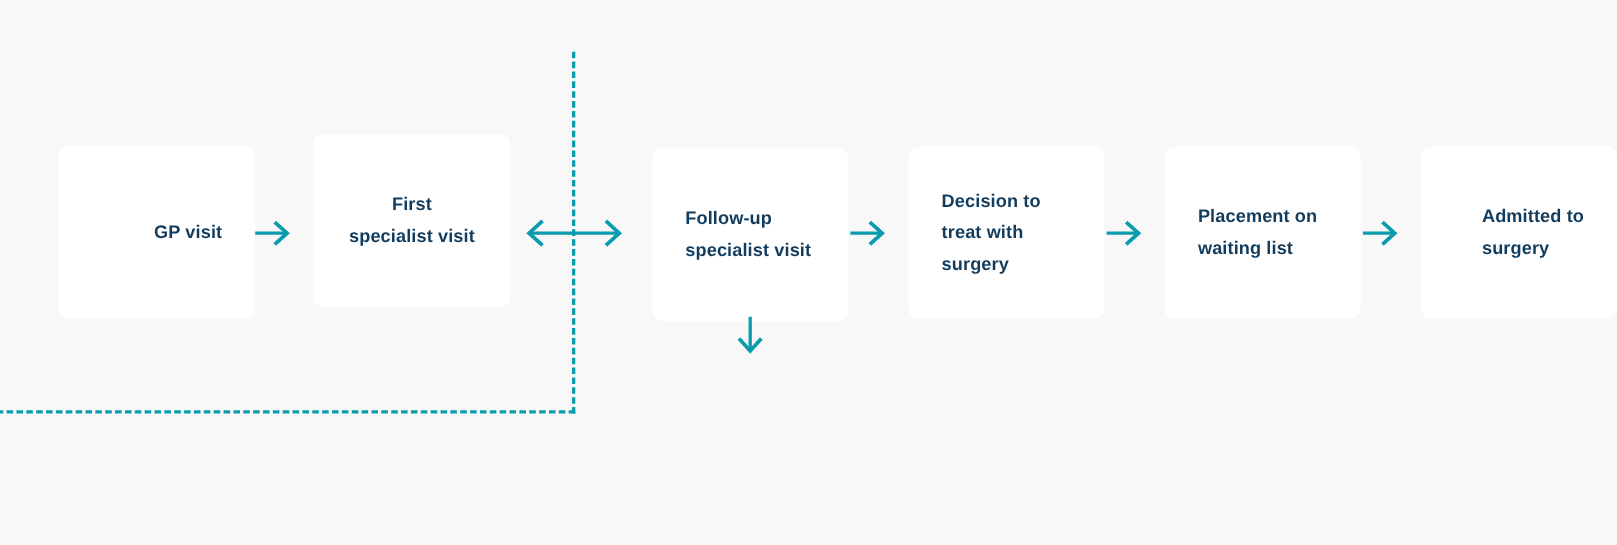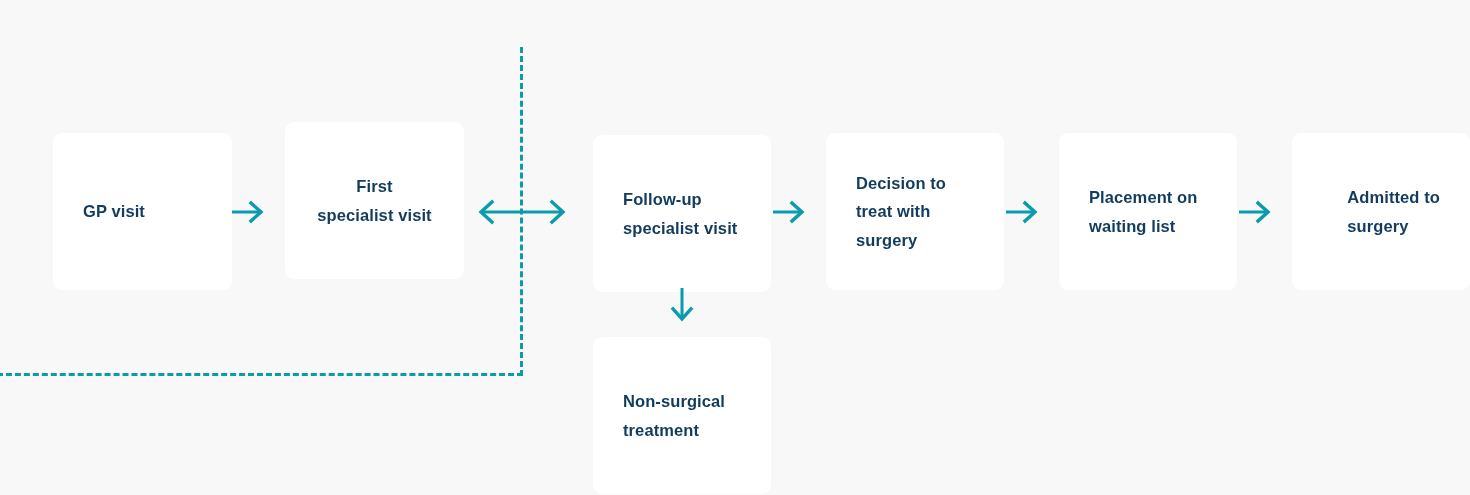--- a/index.html
+++ b/index.html
@@ -70,21 +70,21 @@
   .card-label {
     color: #123c5e;
     font-size: 16.5px;
     font-weight: bold;
     line-height: 1.72;
     white-space: pre-line;
     letter-spacing: 0.1px;
   }
 
   
-  .card-gp        { left: 53px;   top: 133px; width: 179px; height: 157px; }
+  .card-gp        { left: 53px;   top: 133px; width: 179px; height: 157px; text-align: right; }
   .card-first     { left: 285px;  top: 122px; width: 179px; height: 157px; text-align: center; }
   .card-followup  { left: 593px;  top: 135px; width: 178px; height: 157px; }
   .card-decision  { left: 826px;  top: 133px; width: 178px; height: 157px; }
   .card-placement { left: 1059px; top: 133px; width: 178px; height: 157px; }
   .card-admitted  { left: 1292px; top: 133px; width: 178px; height: 157px; align-items: flex-end; }
   .card-nonsurg   { left: 593px;  top: 337px; width: 178px; height: 157px; }
 
   .card-decision .card-label,
   .card-nonsurg .card-label { align-self: flex-start; }
 
@@ -131,24 +131,20 @@
   <div class="card card-placement">
     <span class="card-label">Placement on
 waiting list</span>
   </div>
 
   <div class="card card-admitted">
     <span class="card-label">Admitted to
 surgery</span>
   </div>
 
-  <div class="card card-nonsurg">
-    <span class="card-label">Non-surgical
-treatment</span>
-  </div>
 
   <svg class="arrow arrow-right-1" width="36" height="28" viewBox="0 0 36 28">
     <line x1="2" y1="14" x2="30" y2="14" stroke="#0a9cac" stroke-width="3"></line>
     <polyline points="21,5 31,14 21,23" fill="none" stroke="#0a9cac" stroke-width="3.4" stroke-linecap="square" stroke-linejoin="miter"></polyline>
   </svg>
 
   <svg class="arrow arrow-right-2" width="36" height="28" viewBox="0 0 36 28">
     <line x1="2" y1="14" x2="30" y2="14" stroke="#0a9cac" stroke-width="3"></line>
     <polyline points="21,5 31,14 21,23" fill="none" stroke="#0a9cac" stroke-width="3.4" stroke-linecap="square" stroke-linejoin="miter"></polyline>
   </svg>

